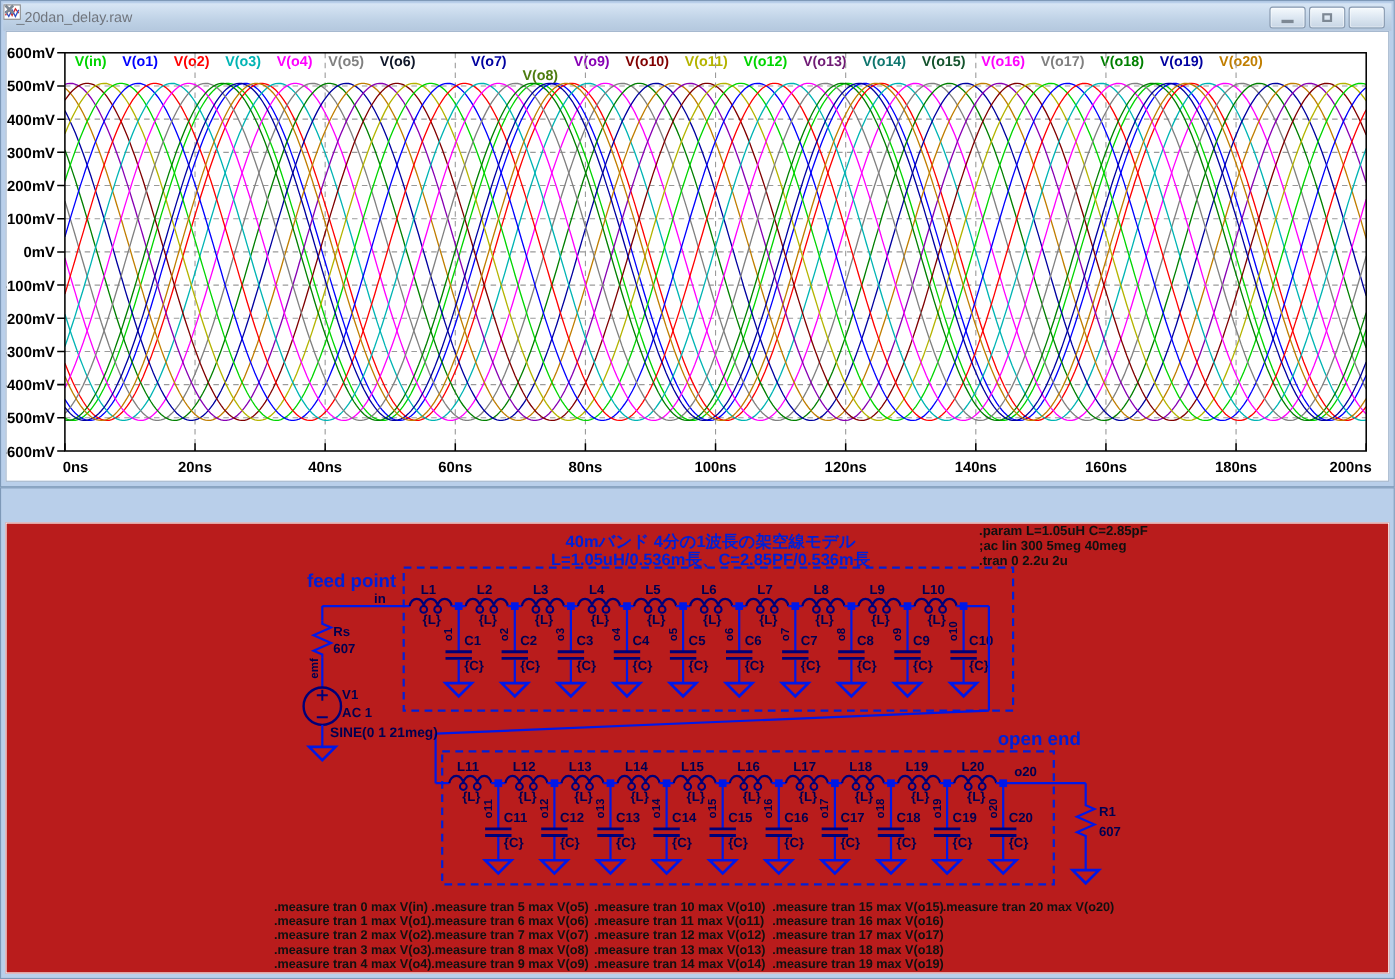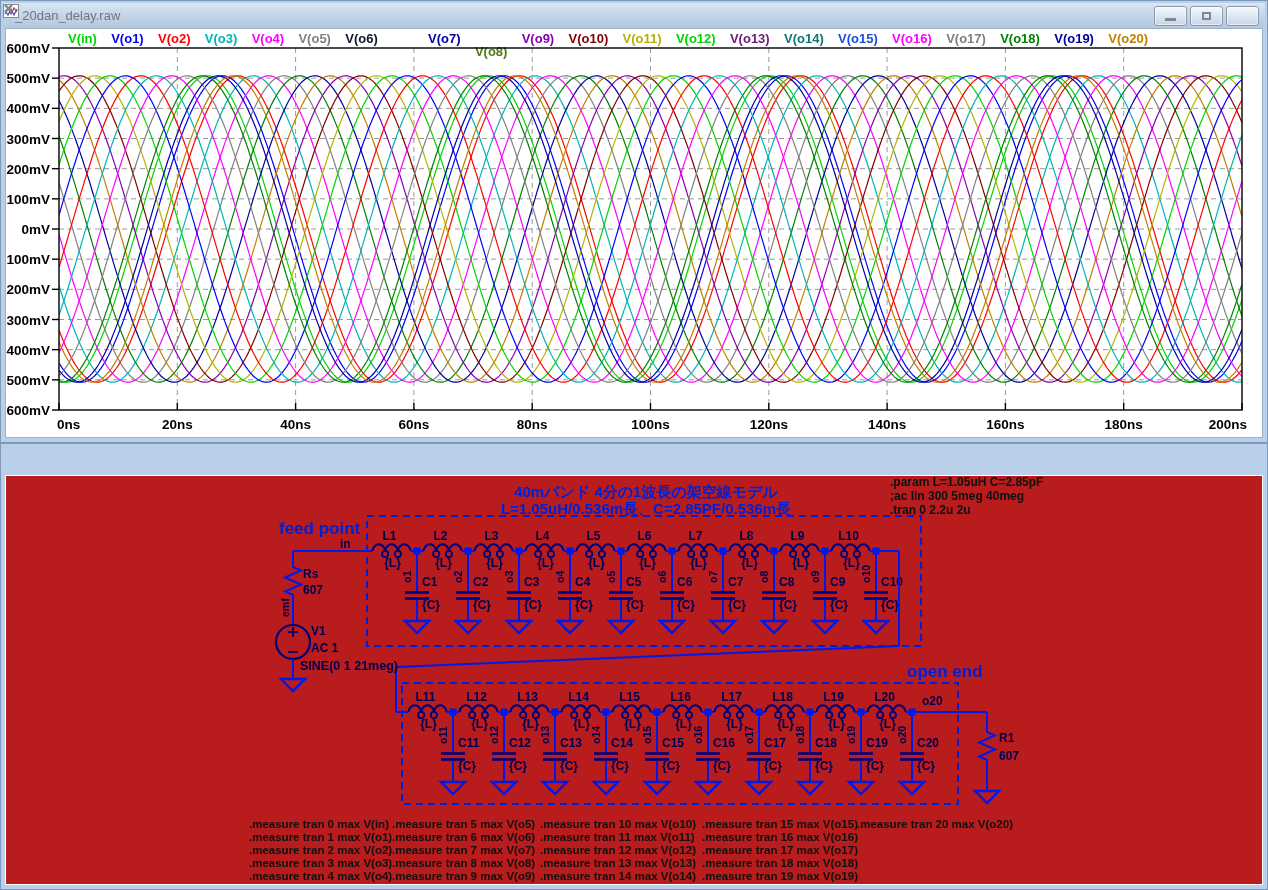--- a/index.html
+++ b/index.html
@@ -11,21 +11,21 @@
   .btns{margin-left:auto;display:flex;gap:3px;}
   .wbtn{width:31px;height:18px;border:1px solid #8a9bb0;border-radius:3px;
     background:linear-gradient(#f6fafd,#dfe9f3 45%,#c7d5e4);display:flex;align-items:center;justify-content:center;box-shadow:inset 0 0 0 1px #fff8;}
   .wbtn .g-min{width:11px;height:3px;background:#7d8894;margin-top:7px;}
   .wbtn .g-res{width:9px;height:8px;border:2px solid #7d8894;box-sizing:border-box;}
   .wbtn svg{display:block;}
   .wbtn.red{background:linear-gradient(#e9a9a2,#d4675d 45%,#c04b41);border-color:#8d2e27;}
   .client{position:absolute;left:4px;right:4px;}
   .wave-client{top:27px;bottom:4px;background:#ffffff;border:1px solid #9eb2ca;}
   .schem-client{top:31px;bottom:4px;background:#b91c1c;border:1px solid #ffffff;}
-  #legend{position:absolute;left:62px;top:1px;width:1080px;height:17px;display:flex;justify-content:space-between;align-items:center;}
+  #legend{position:absolute;left:62px;top:18px;width:1080px;height:17px;display:flex;justify-content:space-between;align-items:center;}
   #legend span{font-size:13px;font-weight:bold;white-space:nowrap;cursor:default;}
   svg{position:absolute;left:0;top:0;}
   svg text{font-family:"Liberation Sans",sans-serif;}
 </style>
 </head>
 <body>
 <div id="stage">
 
 <div class="win" id="win-wave" style="top:0;height:443px;">
   <div class="titlebar">
@@ -61,21 +61,21 @@
           <span style="color: rgb(128, 128, 128);">V(o5)</span>
           <span style="color: #0f172a;">V(o6)</span>
           <span style="color: rgb(0, 0, 160); margin-left: 36px;">V(o7)</span>
           <span style="color: #4d7c0f; margin-top: 25px;">V(o8)</span>
           <span style="color: rgb(135, 0, 180);">V(o9)</span>
           <span style="color: rgb(128, 0, 0);">V(o10)</span>
           <span style="color: rgb(180, 180, 0);">V(o11)</span>
           <span style="color: rgb(0, 213, 0);">V(o12)</span>
           <span style="color: #701a75;">V(o13)</span>
           <span style="color: #0f766e;">V(o14)</span>
-          <span style="color: #1d4ed8;">V(o15)</span>
+          <span style="color: #14532d;">V(o15)</span>
           <span style="color: rgb(255, 0, 255);">V(o16)</span>
           <span style="color: rgb(128, 128, 128);">V(o17)</span>
           <span style="color: rgb(0, 128, 0);">V(o18)</span>
           <span style="color: rgb(0, 0, 160);">V(o19)</span>
           <span style="color: rgb(192, 126, 0);">V(o20)</span>
         </div>
     <svg id="wavesvg" width="1258" height="410">
           <g>
             <line x1="53" y1="350.8333333333333" x2="1236" y2="350.8333333333333" stroke="#9a9a9a" stroke-width="1" stroke-dasharray="5,4"></line>
             <line x1="53" y1="320.6666666666667" x2="1236" y2="320.6666666666667" stroke="#9a9a9a" stroke-width="1" stroke-dasharray="5,4"></line>

